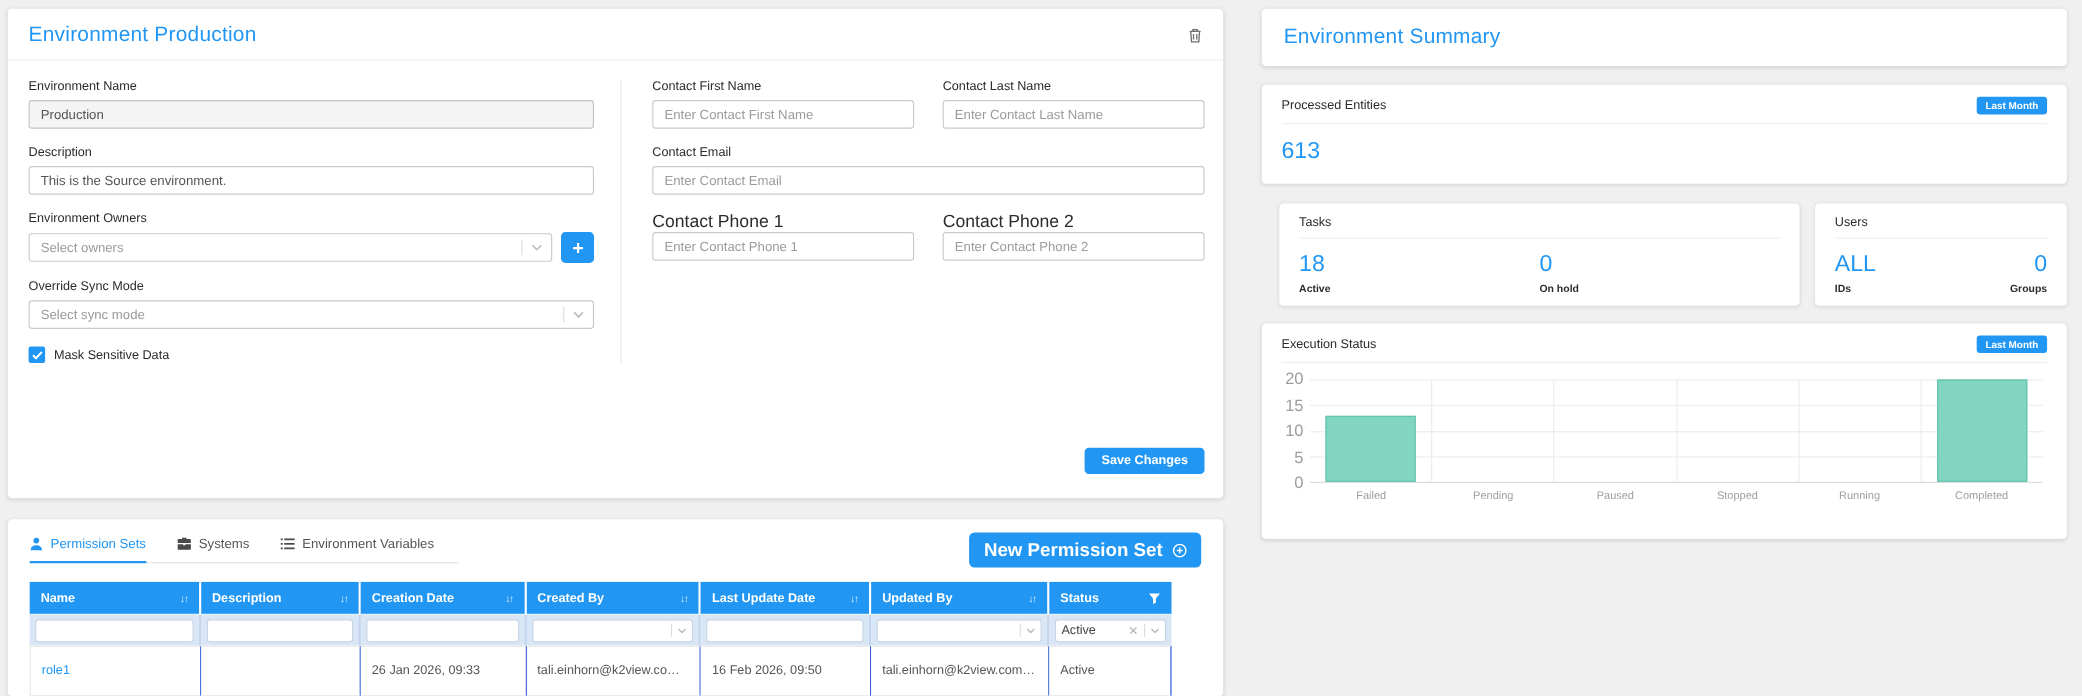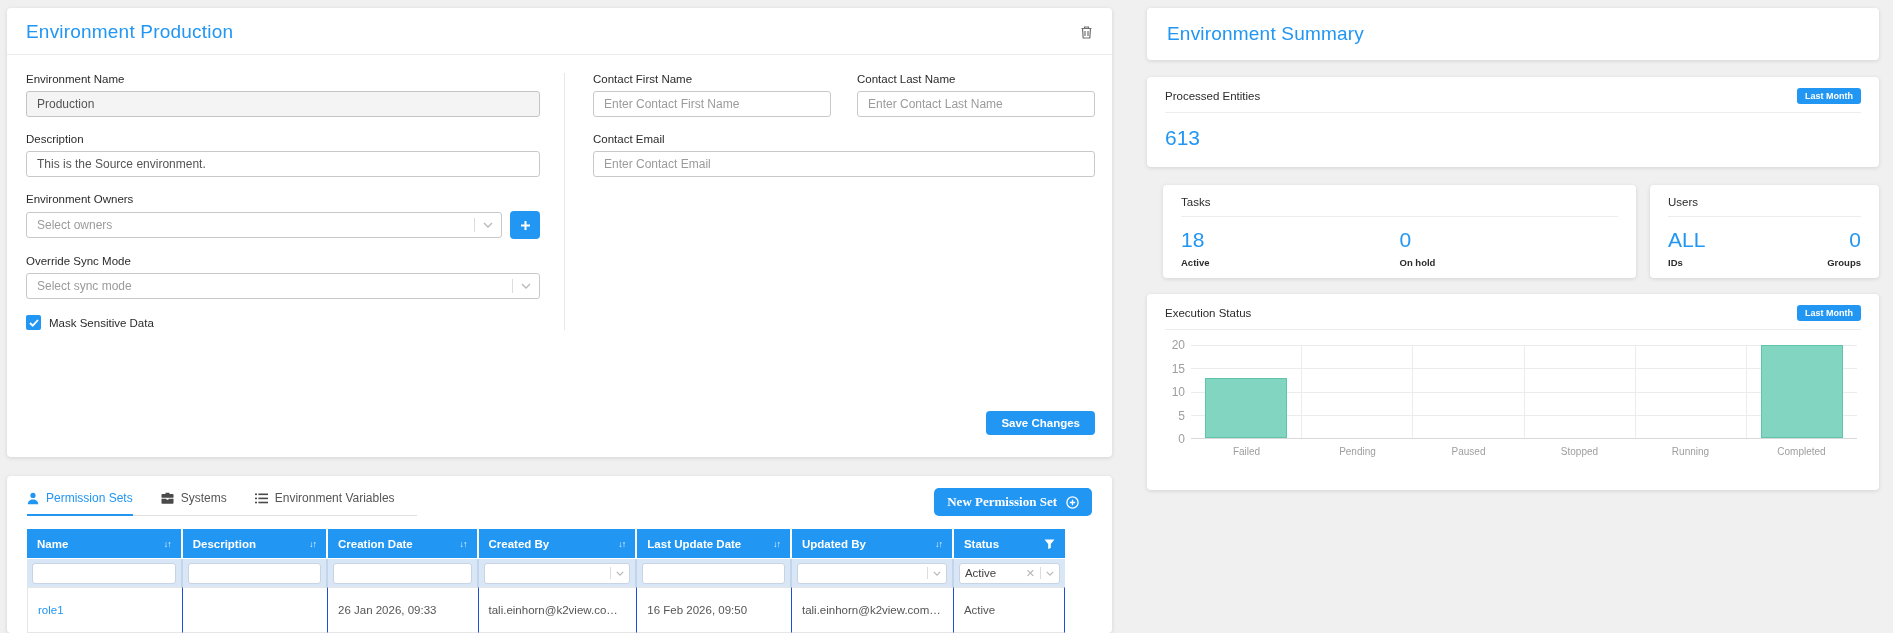--- a/index.html
+++ b/index.html
@@ -62,22 +62,22 @@
   
   .card-tabs { flex:1; padding:12px 20px 0 20px; }
   .tabs-row { display:flex; justify-content:space-between; align-items:flex-start; }
   .tabs { display:flex; border-bottom:1px solid #e0e0e0; padding-right:12px; }
   .tab { display:flex; align-items:center; gap:7px; padding:3px 0 9px 0; margin-right:28px;
          font-size:12px; color:#555; cursor:pointer; border-bottom:2px solid transparent; margin-bottom:-1px; }
   .tab:last-child { margin-right:10px; }
   .tab.active { color:#2196f3; border-bottom-color:#2196f3; font-weight:500; }
   .new-btn {
     display:flex; align-items:center; gap:9px; background:#2196f3; color:#fff;
-    border:none; border-radius:5px; font-size:13px; font-weight:700;
-    padding:6px 13px; cursor:pointer; font-family:Liberation Serif, serif;
+    border:none; border-radius:5px; font-size:17px; font-weight:700;
+    padding:6px 13px; cursor:pointer; font-family:Liberation Sans, sans-serif;
   }
   .grid-table { width:1038px; margin-top:13px; border-collapse:separate; border-spacing:0; table-layout:fixed; }
   .grid-table th {
     background:#2196f3; color:#fff; font-size:11.5px; font-weight:700; text-align:center;
     height:30px; padding:0 10px; border-right:2px solid #fff; border-bottom:1px solid #fff; cursor:pointer;
   }
   .grid-table th:last-child { border-right:none; }
   .th-inner { display:flex; align-items:center; justify-content:space-between; }
   .sort-ic { font-size:9px; letter-spacing:-1px; opacity:.9; }
   .filter-row td { background:#d9e6f6; height:28px; padding:3px 5px; border-right:2px solid #c3d5ec; }
@@ -108,21 +108,21 @@
   .card-tasks { width:473px; flex:none;margin-left:16px; }
   .card-users { flex:1; }
   .metric-pair { display:flex; margin-top:11px; }
   .metric { flex:1; }
   .metric .m-val { font-size:21px; color:#2196f3; }
   .metric .m-label { font-size:9.5px; font-weight:700; color:#2b2b2b; margin-top:5px; }
   .metric.right { text-align:right; }
   .card-exec { height:196px; }
   .chart-wrap { display:flex; margin-top:15px; padding-right:4px; }
   .y-axis { width:26px; position:relative; height:94px; flex:none; }
-  .ytick { position:absolute; right:6px; transform:translateY(-50%); font-size:12px; color:#9e9e9e; }
+  .ytick { position:absolute; right:6px; transform:translateY(-50%); font-size:15px; color:#9e9e9e; }
   .plot { flex:1; position:relative; height:94px; border-bottom:1px solid #d9d9d9; display:flex; }
   .gridline { position:absolute; left:0; right:0; height:1px; background:#ececec; }
   .slot { flex:1; position:relative; border-right:1px solid #ececec; }
   .slot:last-child { border-right:none; }
   .bar { position:absolute; bottom:0; left:13%; width:74%; z-index:1; }
   .x-labels { display:flex; margin-top:7px; }
   .x-labels .xl { flex:1; text-align:center; font-size:10px; color:#9e9e9e; }
 
   svg { display:block; }
 </style>
@@ -209,20 +209,30 @@
               <input class="tbox" placeholder="Enter Contact First Name" style="">
             </div>
             <div>
               <label>Contact Last Name</label>
               <input class="tbox" placeholder="Enter Contact Last Name" style="">
             </div>
           </div>
           <div class="field">
             <label>Contact Email</label>
             <input class="tbox" placeholder="Enter Contact Email" style="">
+          </div>
+          <div class="grid2">
+            <div>
+              <label>Contact Phone 1</label>
+              <input class="tbox" placeholder="Enter Contact Phone 1" style="">
+            </div>
+            <div>
+              <label>Contact Phone 2</label>
+              <input class="tbox" placeholder="Enter Contact Phone 2" style="">
+            </div>
           </div>
         </div>
       </div>
 
       <button class="save-btn">Save Changes</button>
     </section>
 
     <section class="card card-tabs">
       <div class="tabs-row">
         <div class="tabs">

